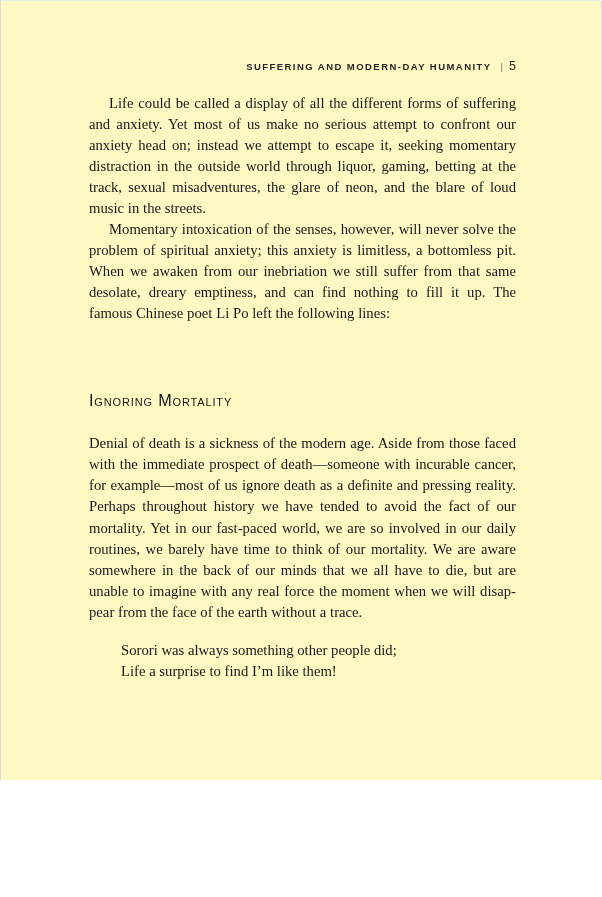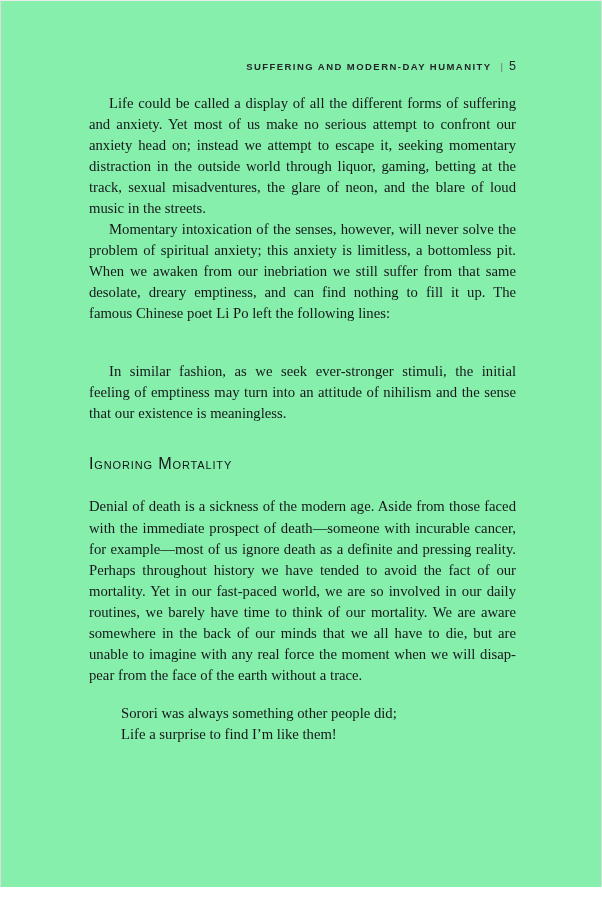--- a/index.html
+++ b/index.html
@@ -10,22 +10,22 @@
   }
 
   body {
     font-family: "Liberation Serif", "DejaVu Serif", serif;
     color: #1a1a1a;
   }
 
   .page {
     position: relative;
     width: 602px;
-    height: 887px;
-    background: #86efac;
+    height: 780px;
+    background: #fef9c3;
     box-sizing: border-box;
     border-left: 1px solid #dcdcdc;
     border-right: 1px solid #dcdcdc;
     border-top: 1px solid #ececec;
     overflow: hidden;
   }
 
   
   .running-head {
     position: absolute;
@@ -124,21 +124,20 @@
 
   <div class="text-column">
 
     <p class="body-para">Life could be called a display of all the different forms of suffering and anxiety. Yet most of us make no serious attempt to confront our anxiety head on; instead we attempt to escape it, seeking momentary distraction in the outside world through liquor, gaming, betting at the track, sexual misadventures, the glare of neon, and the blare of loud music in the streets.</p>
 
     <p class="body-para">Momentary intoxication of the senses, however, will never solve the problem of spiritual anxiety; this anxiety is limitless, a bottomless pit. When we awaken from our inebriation we still suffer from that same desolate, dreary emptiness, and can find nothing to fill it up. The famous Chinese poet Li Po left the following lines:</p>
 
     <div class="sp-before-verse"></div>
     <div class="sp-after-verse"></div>
 
-    <p class="body-para">In similar fashion, as we seek ever-stronger stimuli, the initial feeling of emptiness may turn into an attitude of nihilism and the sense that our existence is meaningless.</p>
 
     <div class="sp-before-heading"></div>
     <h2 class="section-heading">Ignoring Mortality</h2>
     <div class="sp-after-heading"></div>
 
     <p class="body-para no-indent">Denial of death is a sickness of the modern age. Aside from those faced with the immediate prospect of death—someone with incurable cancer, for example—most of us ignore death as a definite and pressing reality. Perhaps throughout history we have tended to avoid the fact of our mortality. Yet in our fast-paced world, we are so involved in our daily routines, we barely have time to think of our mortality. We are aware somewhere in the back of our minds that we all have to die, but are unable to imagine with any real force the moment when we will disap-pear from the face of the earth without a trace.</p>
 
     <div class="sp-before-verse"></div>
     <div class="verse">
       <span class="verse-line">Sorori was always something other people did;</span>

